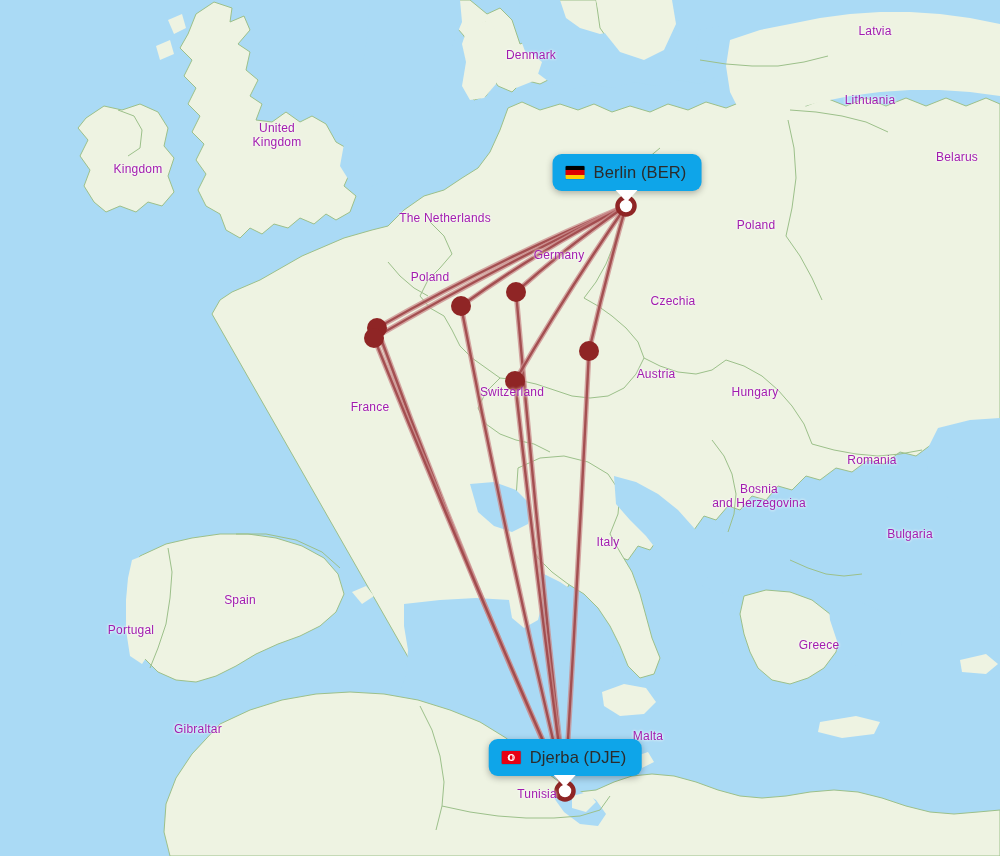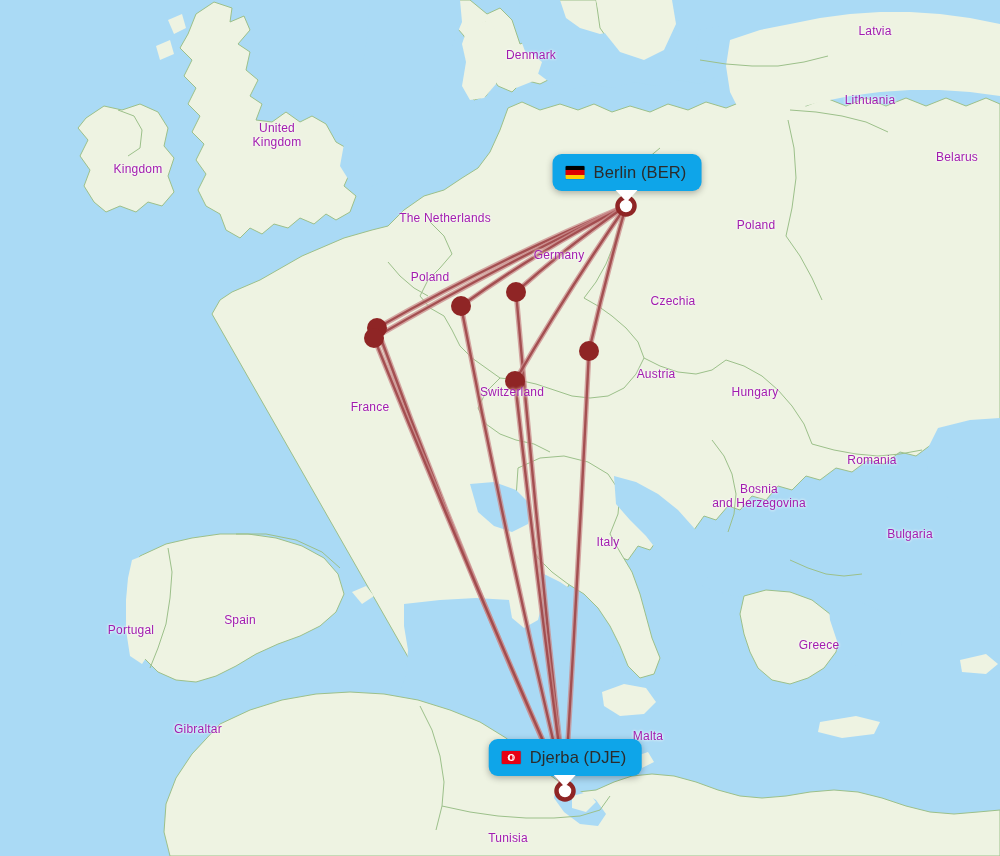--- a/index.html
+++ b/index.html
@@ -381,30 +381,30 @@
       </div>
       <div class="country-label" style="left: 608px; top: 542px;">
         <div>Italy</div>
       </div>
       <div class="country-label" style="left: 819px; top: 645px;">
         <div>Greece</div>
       </div>
       <div class="country-label" style="left: 131px; top: 630px;">
         <div>Portugal</div>
       </div>
-      <div class="country-label" style="left: 240px; top: 620px; text-align: right;">
+      <div class="country-label" style="left: 240px; top: 600px; text-align: right;">
         <div>Spain</div>
       </div>
       <div class="country-label" style="left: 198px; top: 729px;">
         <div>Gibraltar</div>
       </div>
       <div class="country-label" style="left: 648px; top: 736px;">
         <div>Malta</div>
       </div>
-      <div class="country-label" style="left: 508px; top: 794px; margin-top: 44px;">
+      <div class="country-label" style="left: 537px; top: 794px;">
         <div>Tunisia</div>
       </div>
     </div>
 
   <div id="airport-tooltips">
       <div class="airport-tooltip" style="left: 627px; top: 191px;">
         <span class="flag flag-de"></span>
         <span class="tt-label">Berlin (BER)</span>
       </div>
       <div class="airport-tooltip" style="left: 565px; top: 776px;">

